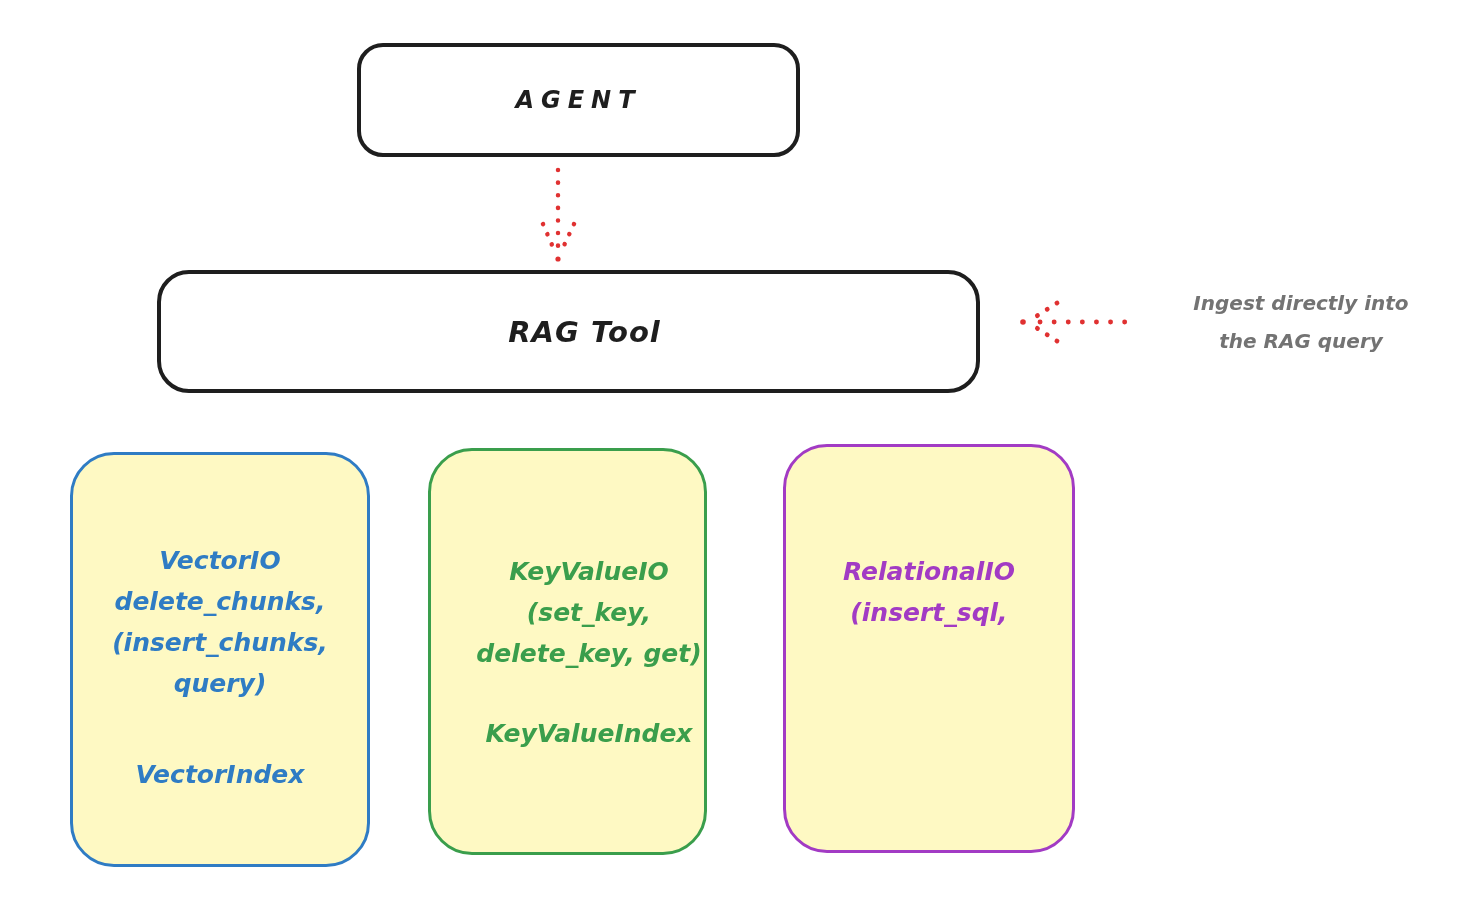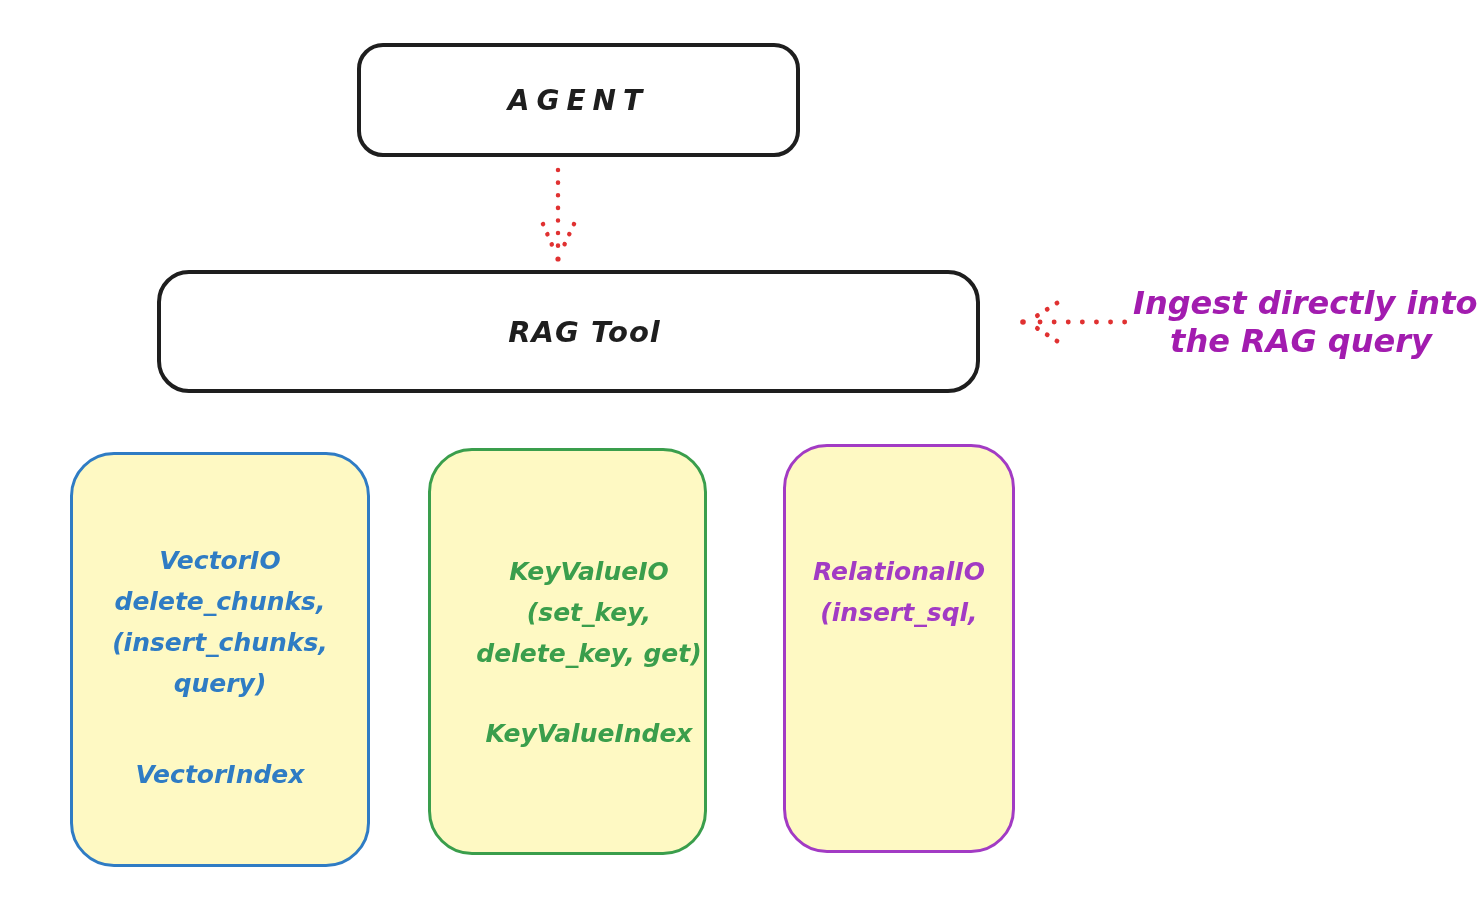--- a/index.html
+++ b/index.html
@@ -31,21 +31,21 @@
     justify-content: center;
     box-sizing: border-box;
   }
   .node-agent {
     left: 357px; top: 43px;
     width: 443px; height: 114px;
     border-radius: 26px;
     border-width: 4px;
   }
   .node-agent .label {
-    font-size: 28px;
+    font-size: 24px;
     font-weight: bold;
     font-style: italic;
     letter-spacing: 7px;
   }
   .node-rag {
     left: 157px; top: 270px;
     width: 823px; height: 123px;
     border-radius: 32px;
     border-width: 4px;
   }
@@ -77,31 +77,31 @@
     white-space: nowrap;
   }
   .backend-vector { left: 70px;  top: 452px; width: 300px; height: 415px; }
   .backend-vector .title-lines { margin-top: 85px; }
   .backend-vector .index-label { margin-top: 50px; }
 
   .backend-keyvalue { left: 428px; top: 448px; width: 279px; height: 407px; padding-left: 43px; }
   .backend-keyvalue .title-lines { margin-top: 100px; }
   .backend-keyvalue .index-label { margin-top: 39px; }
 
-  .backend-relational { left: 783px; top: 444px; width: 232px; height: 409px; }
+  .backend-relational { left: 783px; top: 444px; width: 292px; height: 409px; }
   .backend-relational .title-lines { margin-top: 104px; }
   .backend-relational .index-label { margin-top: 39px; }
 
   .annotation {
     position: absolute;
     left: 1133px; top: 284px;
     width: 336px;
     text-align: center;
-    color: #a21caf;
-    font-size: 32px;
+    color: #737373;
+    font-size: 20px;
     font-weight: bold;
     font-style: italic;
     line-height: 38px;
     white-space: nowrap;
   }
 </style>
 </head>
 <body>
 
 <div class="canvas">

